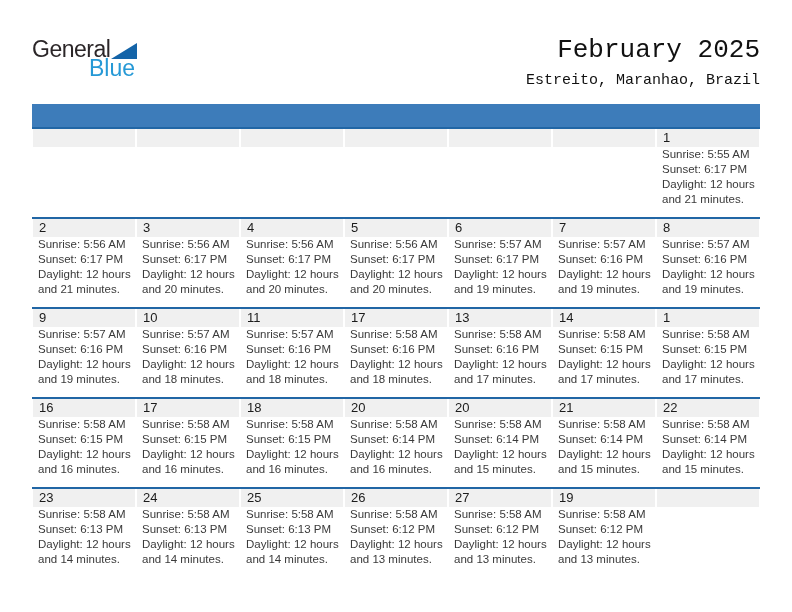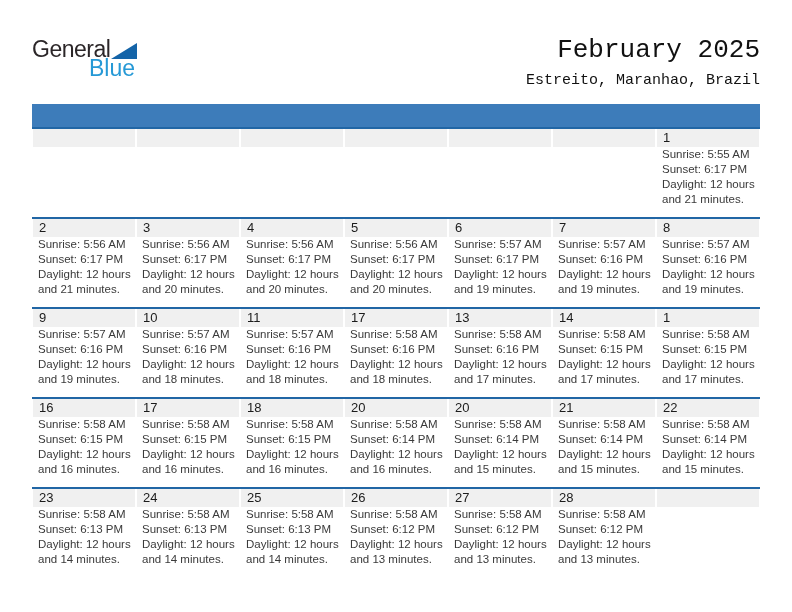--- a/index.html
+++ b/index.html
@@ -318,21 +318,21 @@
           <div class="cell">
             <div class="daynum">27</div>
             <div class="cellbody">
               <div>Sunrise: 5:58 AM</div>
               <div>Sunset: 6:12 PM</div>
               <div>Daylight: 12 hours</div>
               <div>and 13 minutes.</div>
             </div>
           </div>
           <div class="cell">
-            <div class="daynum">28</div>
+            <div class="daynum">19</div>
             <div class="cellbody">
               <div>Sunrise: 5:58 AM</div>
               <div>Sunset: 6:12 PM</div>
               <div>Daylight: 12 hours</div>
               <div>and 13 minutes.</div>
             </div>
           </div>
           <div class="cell">
             <div class="daynum"></div>
           </div>

